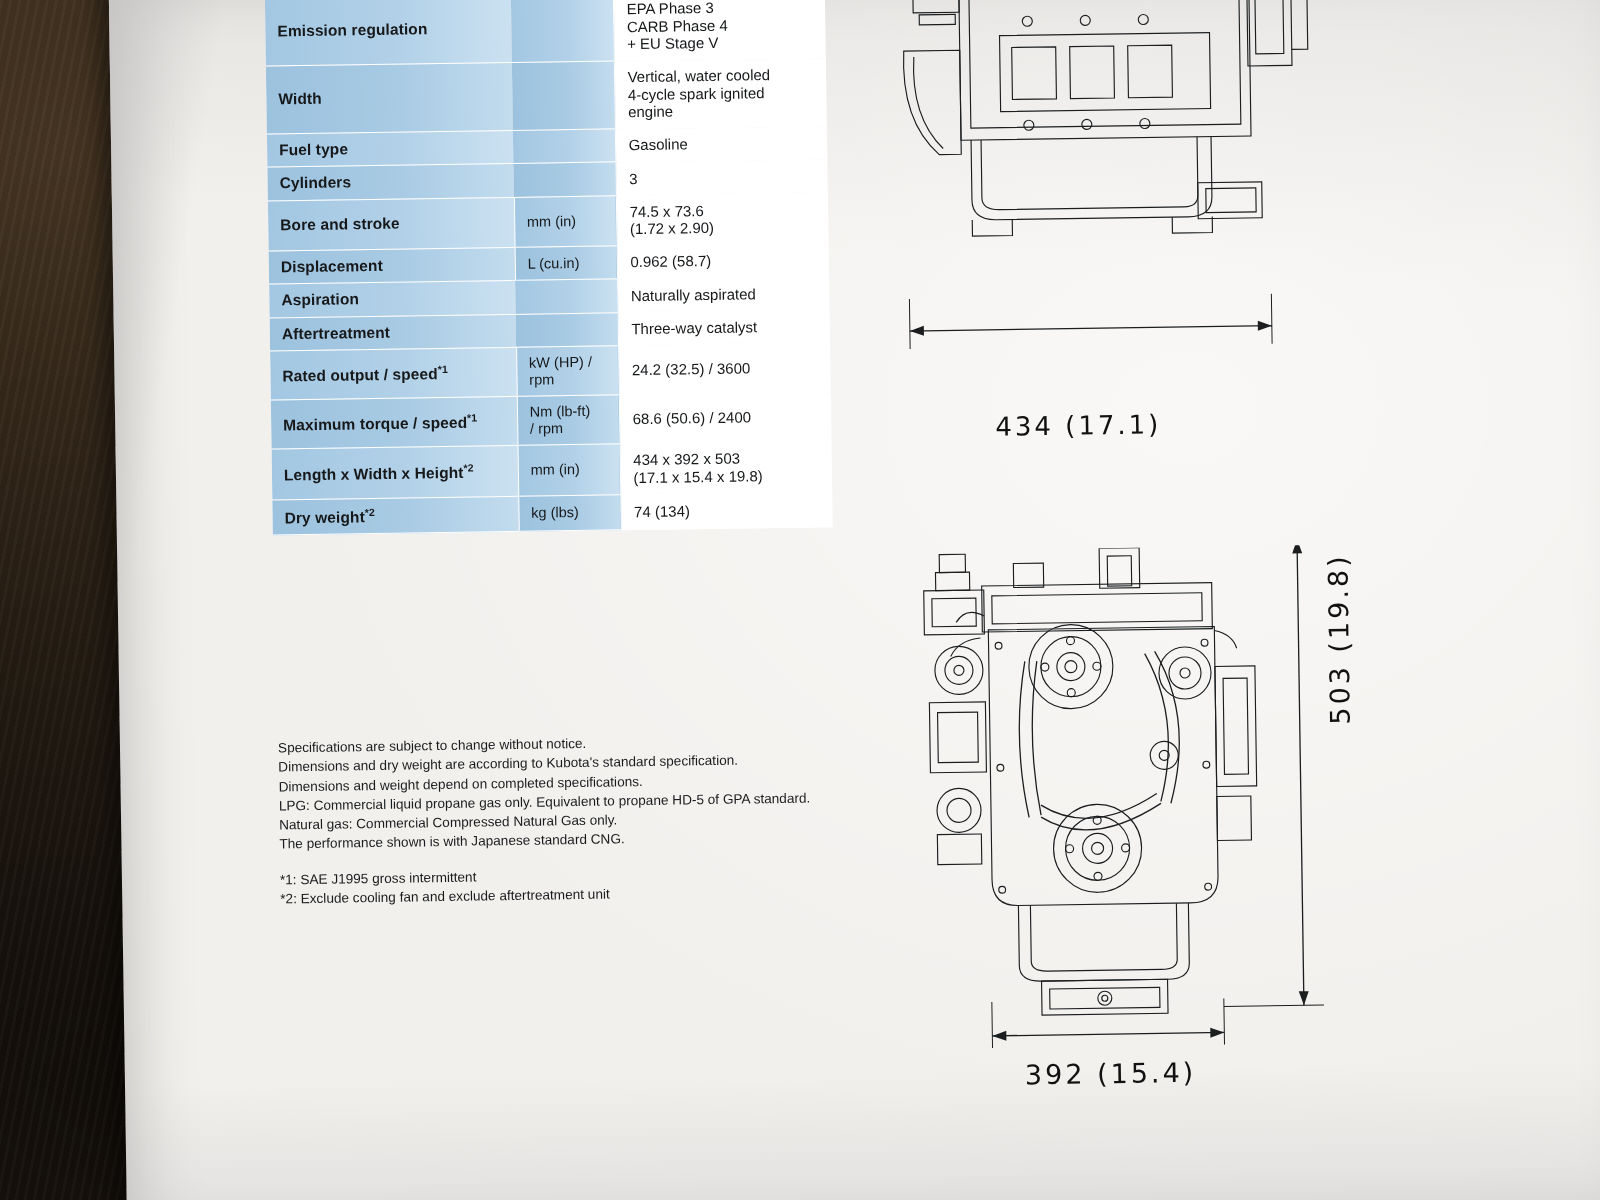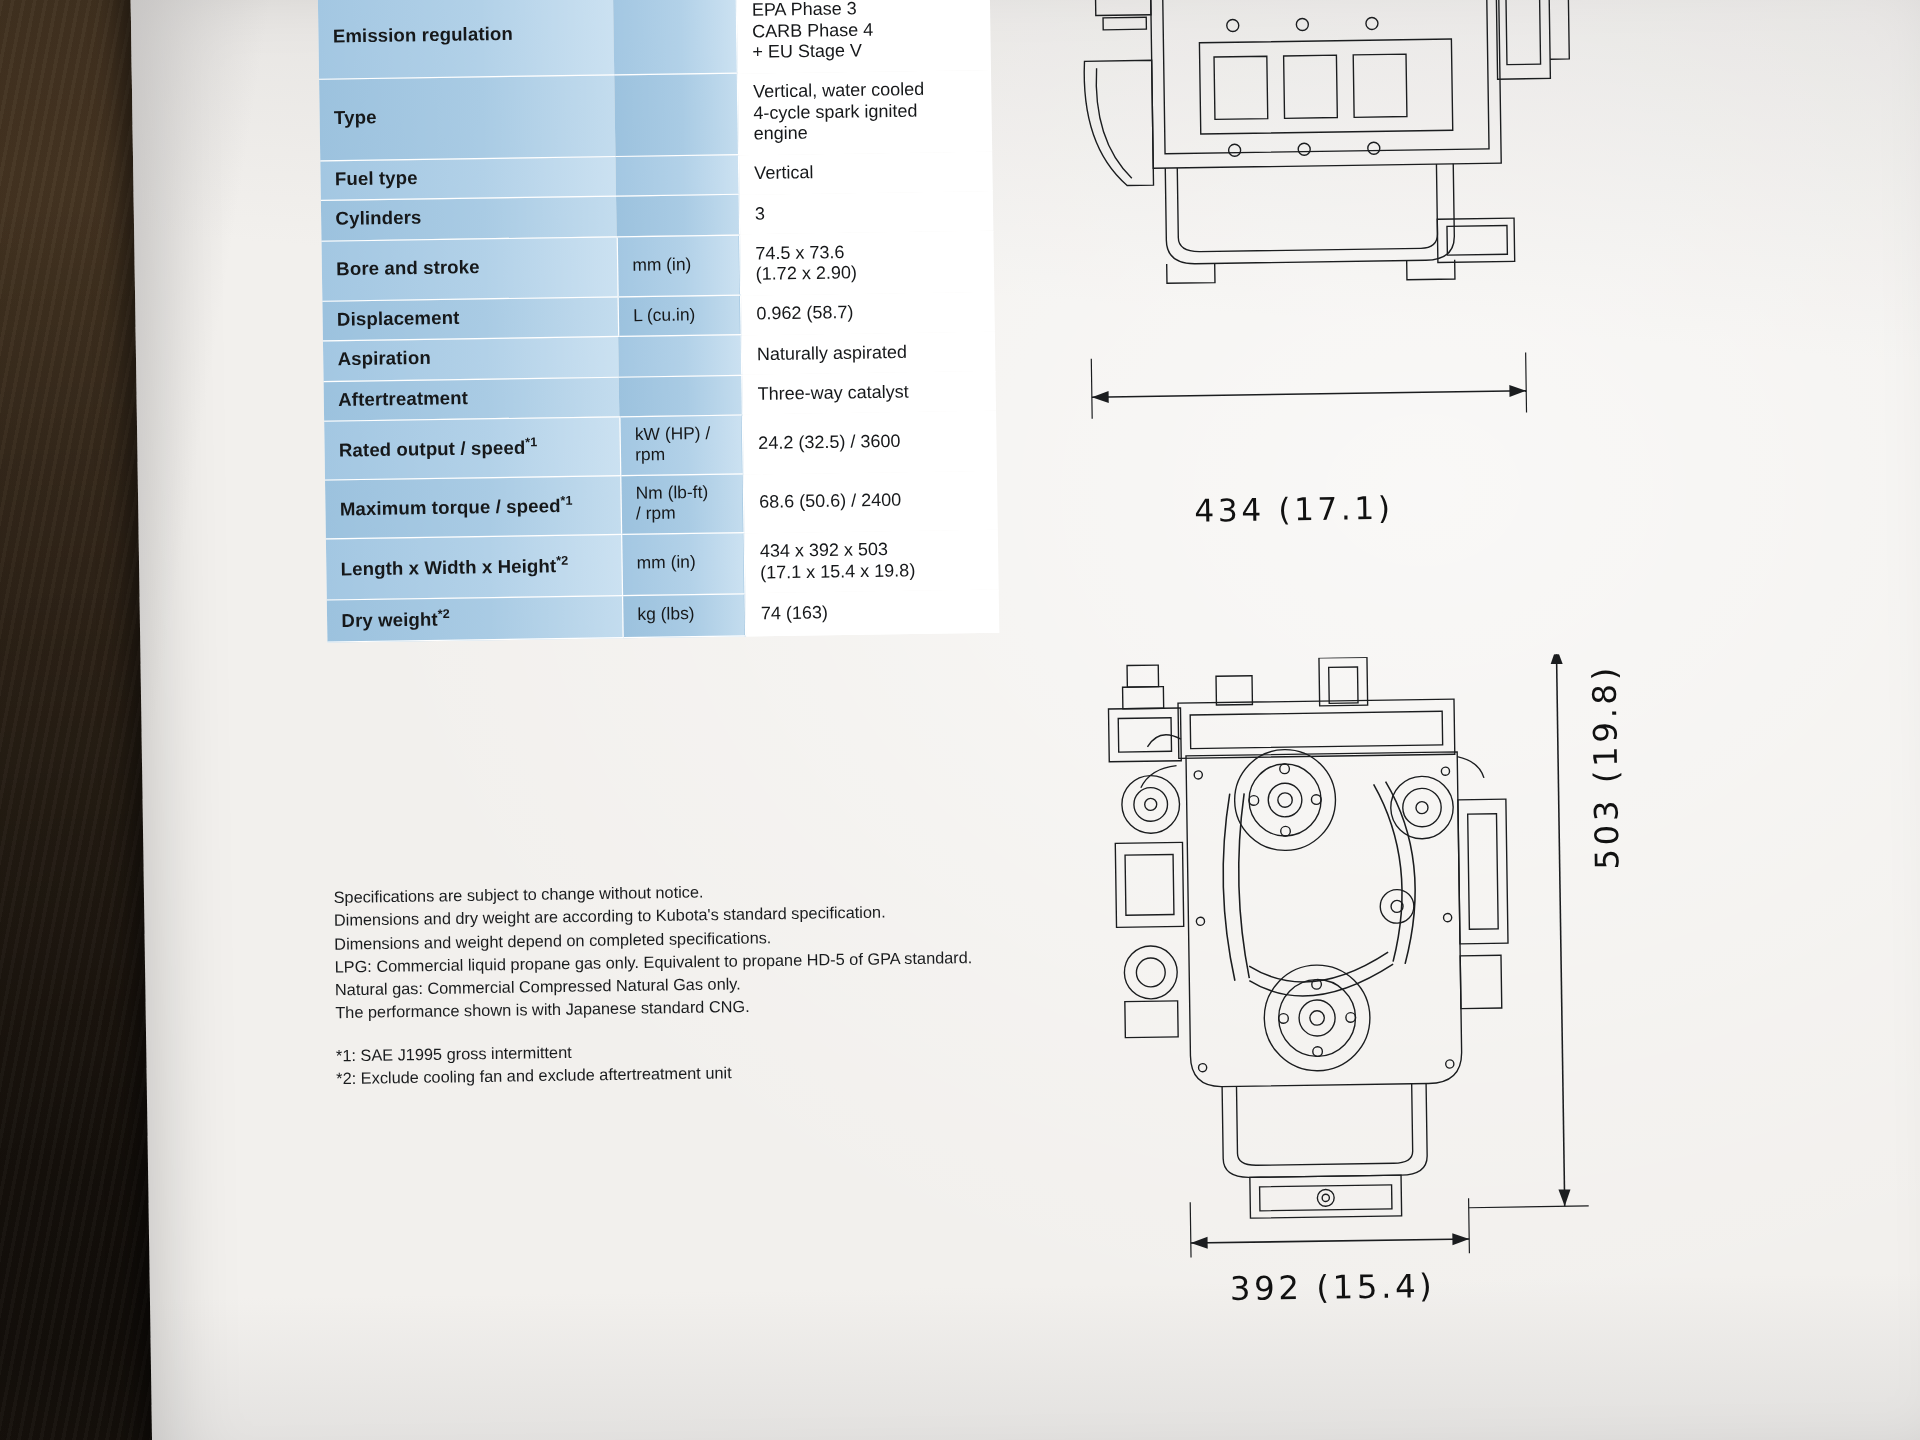--- a/index.html
+++ b/index.html
@@ -164,30 +164,30 @@
   <table id="spec-table">
     <tbody>
       <tr>
         <td class="c-label"><span>Emission regulation</span></td>
         <td class="c-unit unit-empty"><span class="nowrap"></span></td>
         <td class="c-value"><span class="nowrap">EPA Phase 3
 CARB Phase 4
 + EU Stage V</span></td>
       </tr>
       <tr>
-        <td class="c-label"><span>Type</span></td>
+        <td class="c-label"><span>Width</span></td>
         <td class="c-unit unit-empty"><span class="nowrap"></span></td>
         <td class="c-value"><span class="nowrap">Vertical, water cooled
 4-cycle spark ignited
 engine</span></td>
       </tr>
       <tr>
         <td class="c-label"><span>Fuel type</span></td>
         <td class="c-unit unit-empty"><span class="nowrap"></span></td>
-        <td class="c-value"><span class="nowrap">Vertical</span></td>
+        <td class="c-value"><span class="nowrap">Gasoline</span></td>
       </tr>
       <tr>
         <td class="c-label"><span>Cylinders</span></td>
         <td class="c-unit unit-empty"><span class="nowrap"></span></td>
         <td class="c-value"><span class="nowrap">3</span></td>
       </tr>
       <tr>
         <td class="c-label"><span>Bore and stroke</span></td>
         <td class="c-unit"><span class="nowrap">mm (in)</span></td>
         <td class="c-value"><span class="nowrap">74.5 x 73.6
@@ -222,21 +222,21 @@
       </tr>
       <tr>
         <td class="c-label"><span>Length x Width x Height</span><span class="sup">*2</span></td>
         <td class="c-unit"><span class="nowrap">mm (in)</span></td>
         <td class="c-value"><span class="nowrap">434 x 392 x 503
 (17.1 x 15.4 x 19.8)</span></td>
       </tr>
       <tr>
         <td class="c-label"><span>Dry weight</span><span class="sup">*2</span></td>
         <td class="c-unit"><span class="nowrap">kg (lbs)</span></td>
-        <td class="c-value"><span class="nowrap">74 (163)</span></td>
+        <td class="c-value"><span class="nowrap">74 (134)</span></td>
       </tr>
     </tbody>
   </table>
 
   <div id="notes">
     <div>Specifications are subject to change without notice.</div>
     <div>Dimensions and dry weight are according to Kubota's standard specification.</div>
     <div>Dimensions and weight depend on completed specifications.</div>
     <div>LPG: Commercial liquid propane gas only. Equivalent to propane HD-5 of GPA standard.</div>
     <div>Natural gas: Commercial Compressed Natural Gas only.</div>

